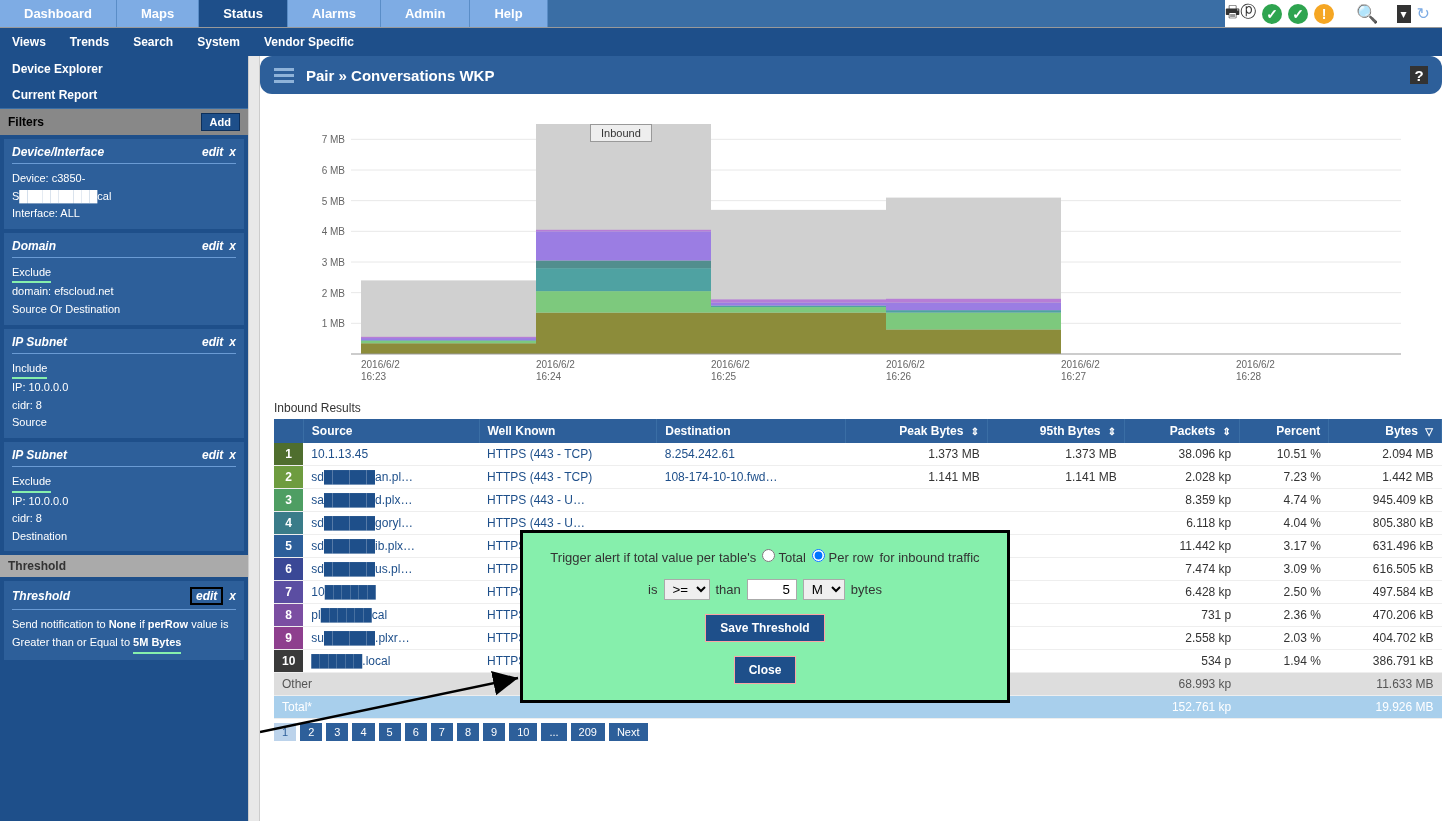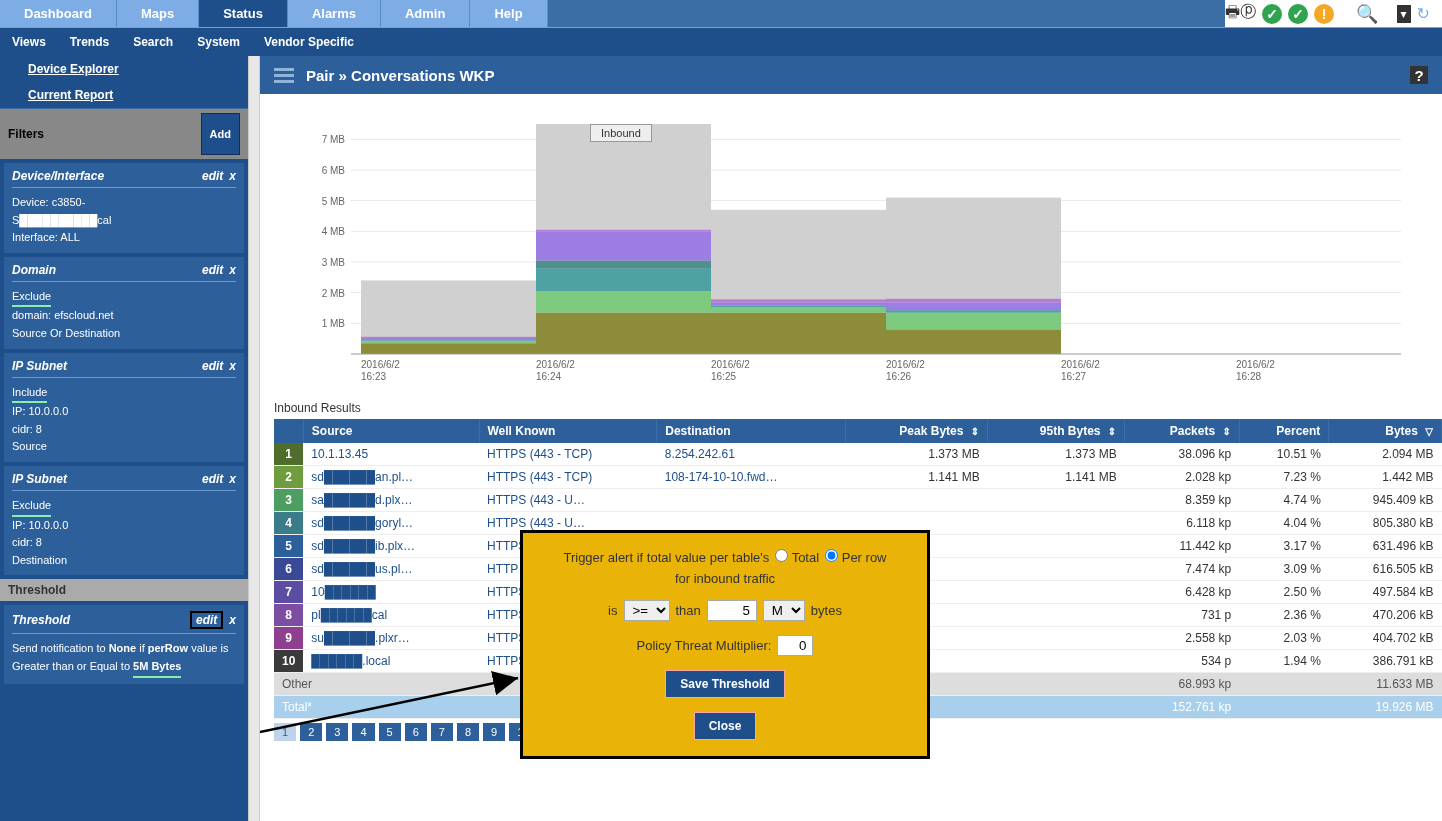--- a/index.html
+++ b/index.html
@@ -11,39 +11,39 @@
 .top-tabs-right { margin-left: auto; display: flex; align-items: center; gap: 6px; padding-right: 12px; background: #fff; }
 .status-icon { width: 20px; height: 20px; border-radius: 50%; display: inline-flex; align-items: center; justify-content: center; color: #fff; font-weight: bold; font-size: 14px; }
 
 .sub-tabs { display: flex; background: #1e4f8a; height: 28px; align-items: center; padding: 0 12px; gap: 24px; }
 .sub-tab { color: #fff; font-weight: bold; font-size: 12px; cursor: pointer; }
 
 .main-layout { display: flex; height: calc(100vh - 56px); }
 
 .left-panel { width: 248px; background: #1e4f8a; color: #fff; overflow: hidden; display: flex; flex-direction: column; }
 .left-section { border-bottom: 1px solid #3a6ea5; }
-.left-link { padding: 6px 28px; font-weight: bold; cursor: pointer; text-decoration: underline; }
+.left-link { padding: 6px 12px; font-weight: bold; cursor: pointer; }
 .filters-header { background: #888; color: #000; padding: 4px 8px; font-weight: bold; display: flex; align-items: center; justify-content: center; }
-.add-btn { margin-left: auto; background: #1e4f8a; color: #fff; border: 1px solid #0d2f5a; padding: 14px 8px; cursor: pointer; font-size: 11px; font-weight: bold; }
+.add-btn { margin-left: auto; background: #1e4f8a; color: #fff; border: 1px solid #0d2f5a; padding: 2px 8px; cursor: pointer; font-size: 11px; font-weight: bold; }
 
 .filter-box { background: #2d5f9a; margin: 4px; padding: 6px 8px; }
 .filter-head { display: flex; align-items: center; border-bottom: 1px solid #6a9bd4; padding-bottom: 4px; margin-bottom: 6px; font-weight: bold; font-style: italic; }
 .filter-head .edit { margin-left: auto; cursor: pointer; }
 .filter-head .x { margin-left: 6px; cursor: pointer; }
 .filter-body { font-size: 11px; line-height: 1.6; }
 .underline-red { border-bottom: 2px solid #86efac; display: inline-block; }
 .edit-highlight { border: 2px solid #000; padding: 0 4px; }
 
 .threshold-header { background: #aaa; color: #333; padding: 4px 8px; font-weight: bold; }
 
 .collapse-strip { width: 12px; background: #e8e8e8; border-left: 1px solid #ccc; border-right: 1px solid #ccc; }
 
 .content { flex: 1; overflow-y: auto; background: #fff; display: flex; flex-direction: column; }
 
-.breadcrumb-bar { background: #2d5f9a; color: #fff; padding: 10px 14px; font-size: 15px; font-weight: bold; display: flex; align-items: center; gap: 12px; }
+.breadcrumb-bar { background: #2d5f9a; color: #fff; padding: 10px 14px; font-size: 15px; font-weight: bold; display: flex; align-items: center; gap: 12px; border-radius: 12px; }
 .hamburger { display: inline-flex; flex-direction: column; gap: 3px; cursor: pointer; }
 .hamburger span { width: 20px; height: 3px; background: #8fb3d9; }
 .help-icon { margin-left: auto; background: #333; color: #fff; width: 18px; height: 18px; display: inline-flex; align-items: center; justify-content: center; font-weight: bold; }
 
 .chart-area { padding: 20px 40px 0 40px; position: relative; }
 .legend-box { position: absolute; left: 330px; top: 30px; background: #eee; border: 1px solid #999; padding: 2px 10px; font-size: 11px; z-index: 3;}
 .chart-svg { width: 100%; height: 280px; }
 
 .results-label { padding: 4px 14px; font-weight: normal; color: #333; }
 
@@ -56,21 +56,21 @@
 .data-table td.link { color: #1e4f8a; cursor: pointer; }
 .data-table tr.other td { background: #ddd; color: #555; }
 .data-table tr.total td { background: #a8cfec; color: #fff; }
 .sort-icon { font-size: 10px; margin-left: 4px; }
 
 .pager-line { padding: 6px 14px; font-size: 12px; }
 .pager { display: flex; gap: 4px; padding: 4px 14px 12px 14px; }
 .page-btn { background: #2d5f9a; color: #fff; padding: 3px 8px; min-width: 22px; text-align: center; cursor: pointer; font-size: 11px; }
 .page-btn.light { background: #bcd3eb; color: #2d5f9a; }
 
-.modal { position: absolute; left: 520px; top: 530px; width: 410px; background: #eab308; border: 3px solid #000; padding: 16px; font-size: 13px; z-index: 10; }
+.modal { position: absolute; left: 520px; top: 530px; width: 490px; background: #86efac; border: 3px solid #000; padding: 16px; font-size: 13px; z-index: 10; }
 .modal-row { display: flex; align-items: center; justify-content: center; gap: 6px; margin-bottom: 14px; flex-wrap: wrap; }
 .modal input[type=text] { border: 1px solid #aaa; padding: 2px 6px; width: 50px; text-align: right; }
 .modal select { border: 1px solid #aaa; padding: 1px 4px; }
 .modal-btn { background: #1e4f8a; color: #fff; border: 1px solid #fca5a5; padding: 6px 14px; cursor: pointer; font-weight: bold; font-size: 12px; }
 
 .arrow { position: absolute; left: 260px; top: 660px; z-index: 11; pointer-events: none; }
 </style>
 </head>
 <body>
 
@@ -400,24 +400,20 @@
   </div>
   <div class="modal-row">
     <span>is</span>
     <select><option>&gt;=</option></select>
     <span>than</span>
     <input type="text" value="5" style="">
     <select><option>M</option></select>
     <span>bytes</span>
   </div>
   <div class="modal-row">
-    <span>Policy Threat Multiplier:</span>
-    <input type="text" style="width: 36px;" value="0">
-  </div>
-  <div class="modal-row">
     <button class="modal-btn">Save Threshold</button>
   </div>
   <div class="modal-row" style="margin-bottom:0;">
     <button class="modal-btn">Close</button>
   </div>
 </div>
 
 <svg class="arrow" width="280" height="120">
   <defs>
       <marker id="ah" markerWidth="12" markerHeight="12" refX="10" refY="5" orient="auto">

